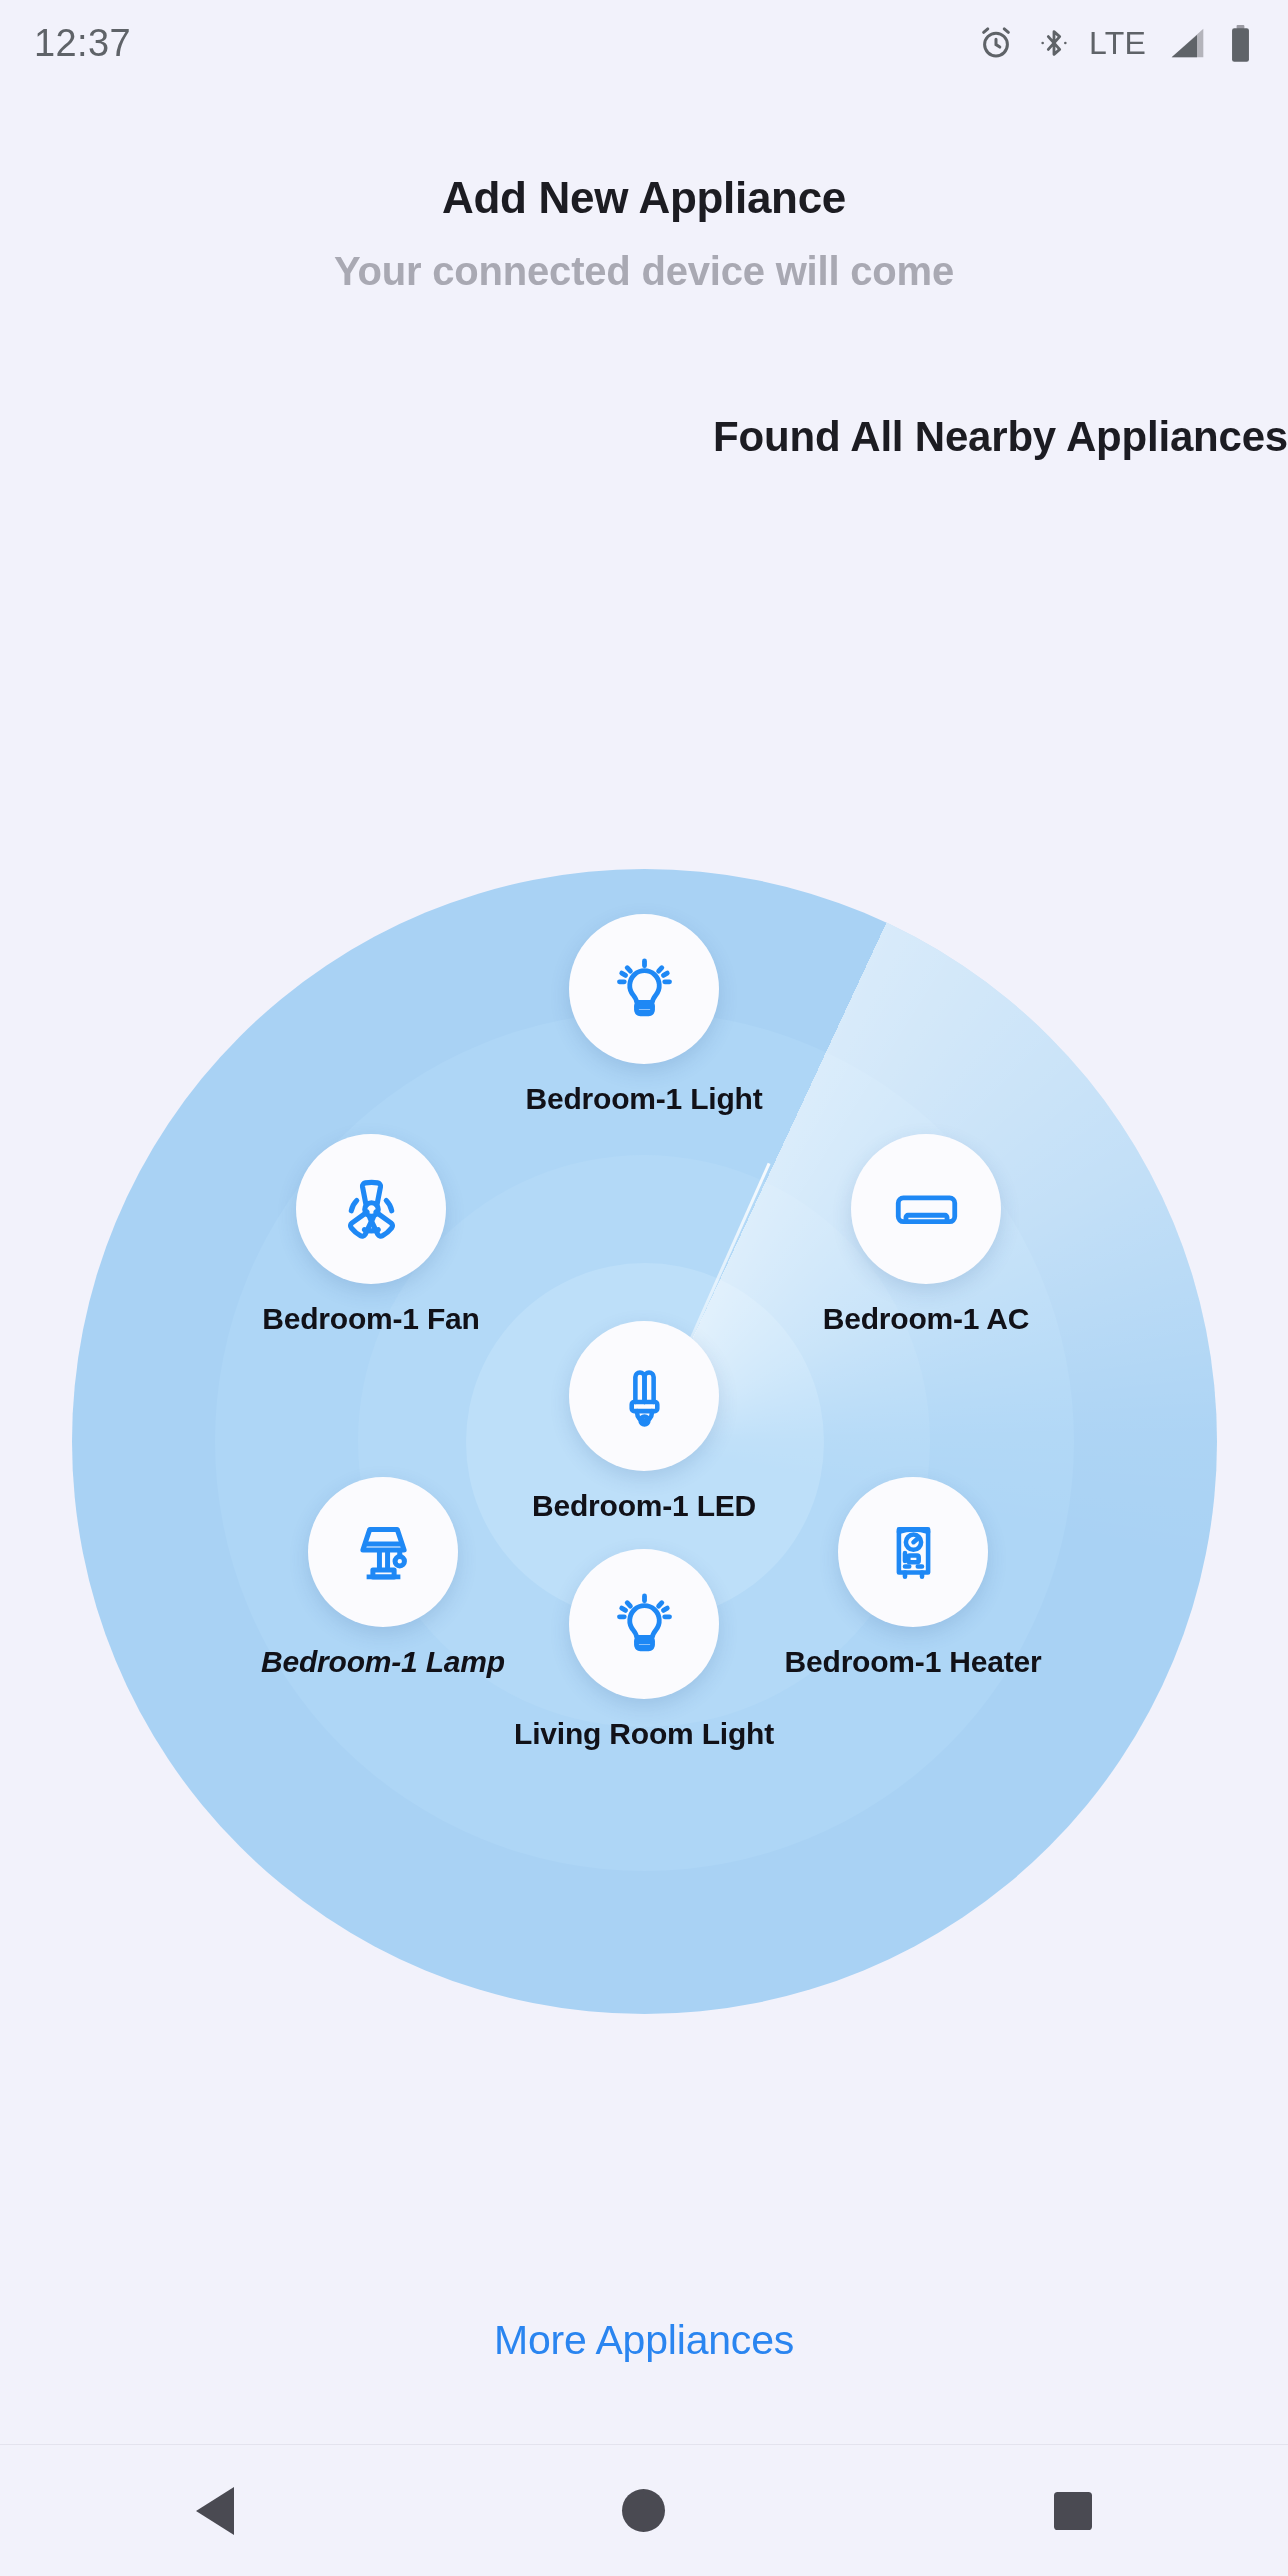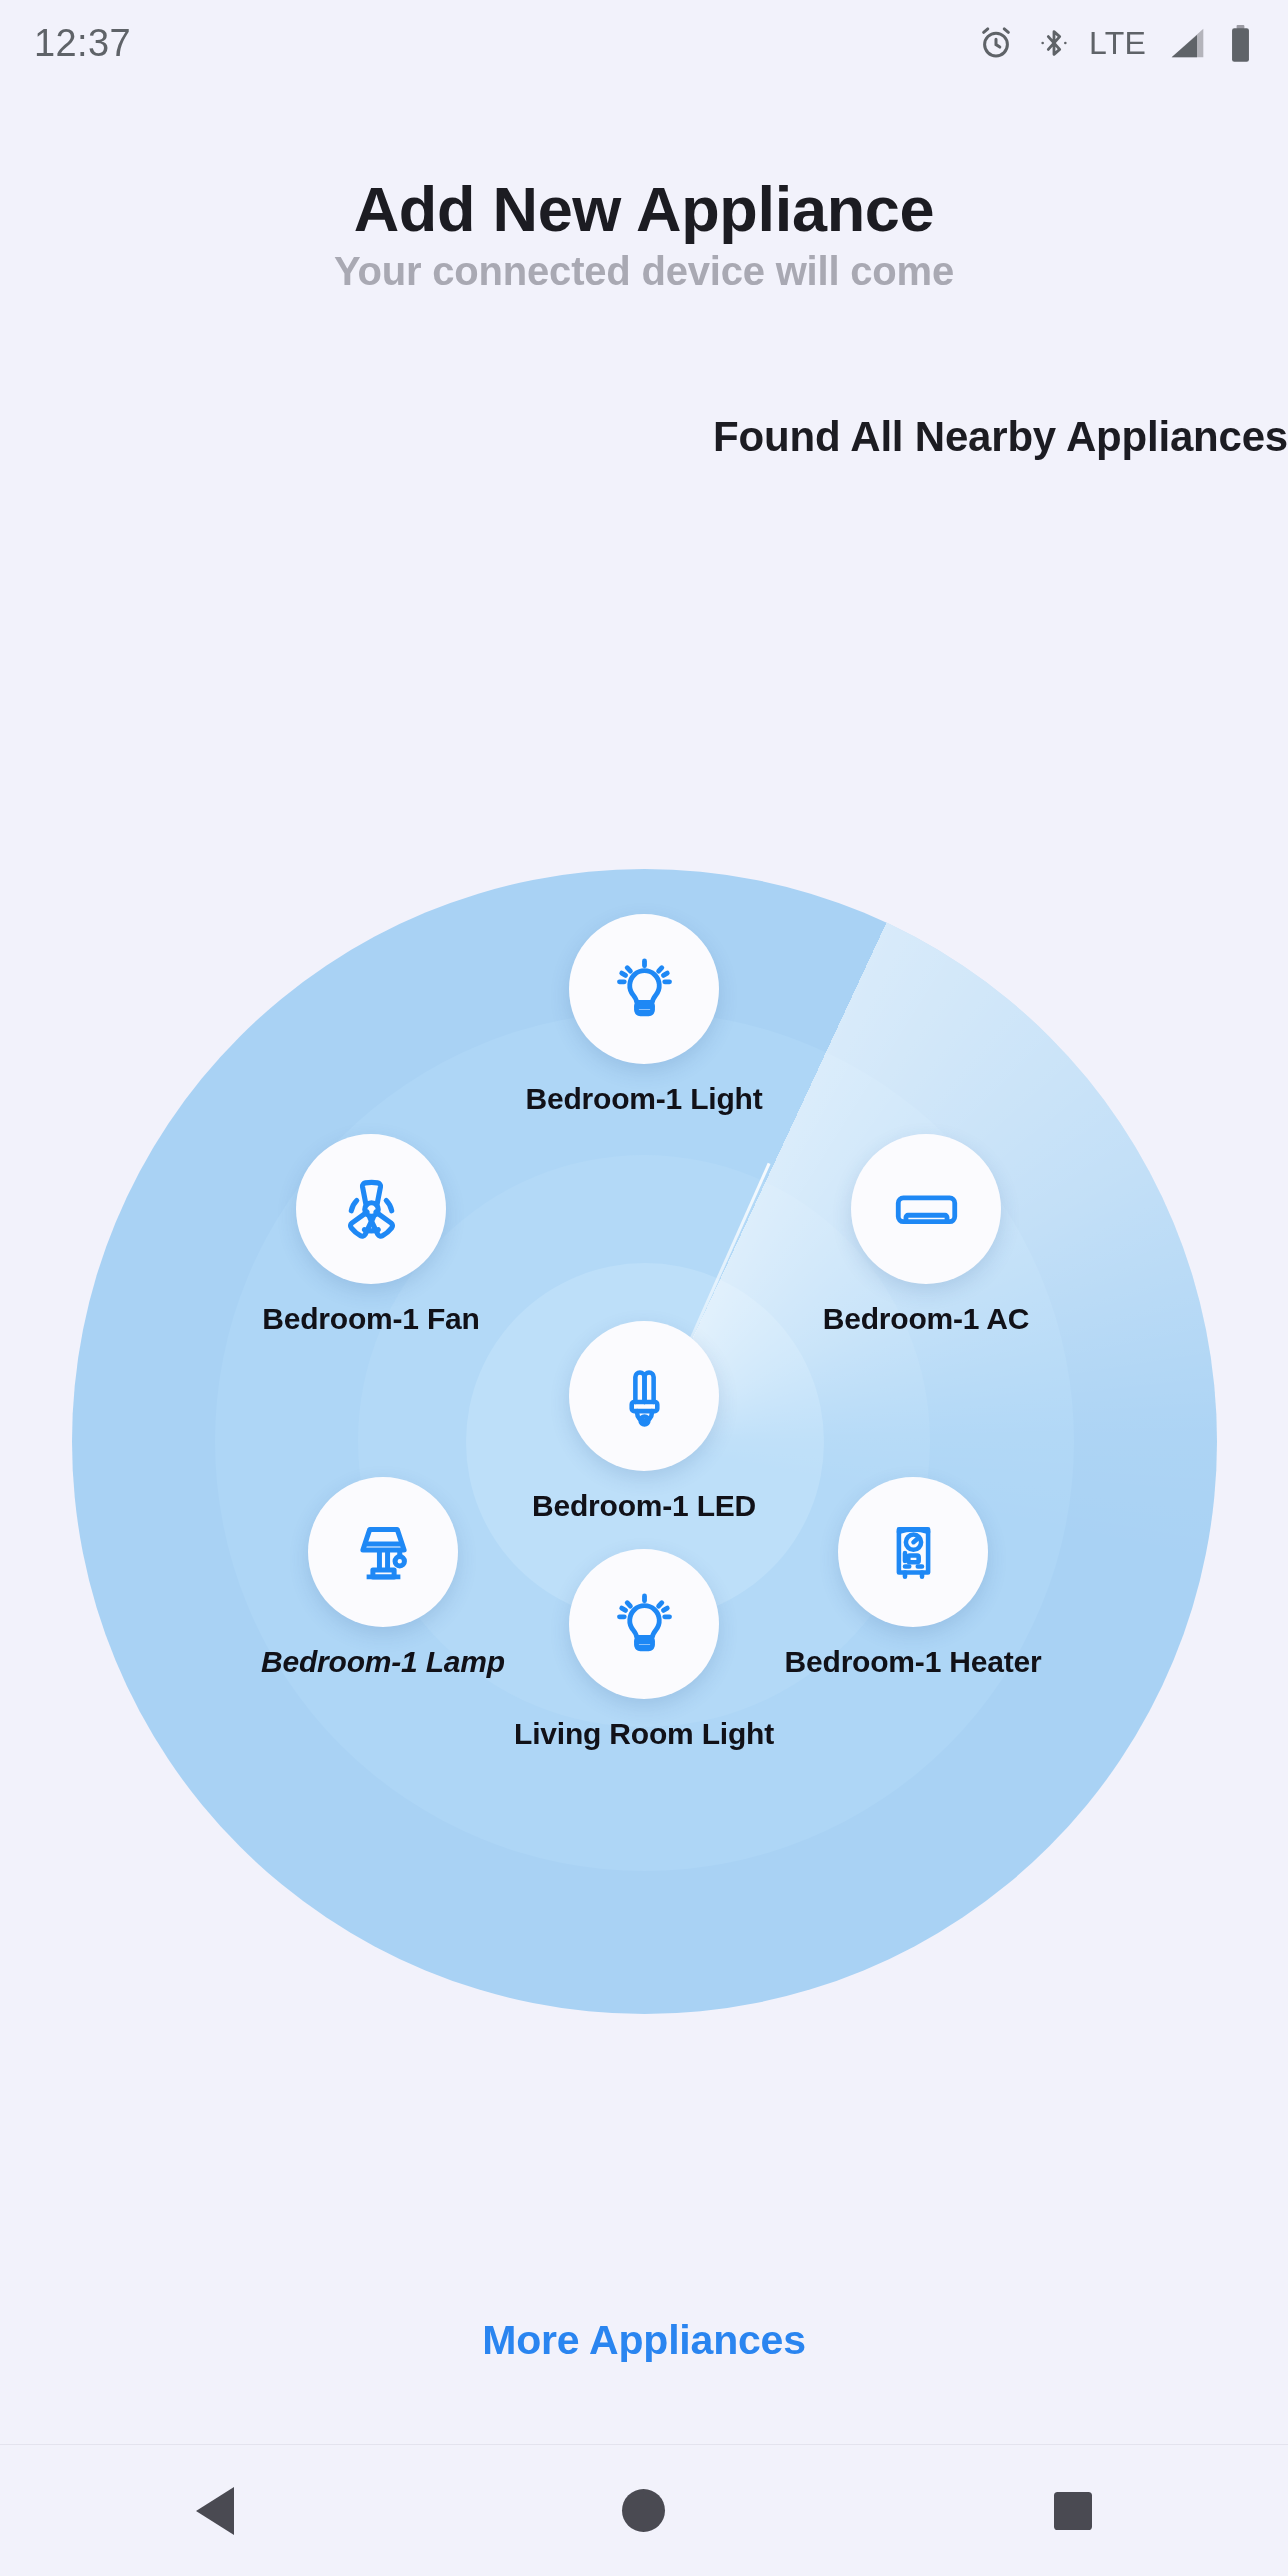--- a/index.html
+++ b/index.html
@@ -19,21 +19,21 @@
     text-align: right;
   }
   .status-time { font-size: 38px; color: #5f6368; letter-spacing: 0.4px; }
   .status-icons { display: flex; align-items: center; gap: 22px; }
   .status-icons svg { display: block; }
   .lte-text { font-size: 32px; color: #5f6368; letter-spacing: 0.2px; margin-left: -3.6px; }
 
   
   .title {
     position: absolute; top: 173px; left: 0; width: 1288px;
-    text-align: center; font-size: 63px; font-weight: bold; color: #1c1c22;
+    text-align: center; font-size: 44px; font-weight: bold; color: #1c1c22;
     letter-spacing: -0.3px;
   }
   .subtitle {
     position: absolute; top: 249px; left: 0; width: 1288px;
     text-align: center; font-size: 40px; font-weight: bold; color: #a9a9b3;
     letter-spacing: -0.2px;
   }
   .section-title {
     position: absolute; top: 413px; left: 0; width: 1288px;
     text-align: right; font-size: 42px; font-weight: bold; color: #1c1c22;
@@ -95,21 +95,21 @@
   }
   .device-circle svg { display: block; }
   .device-label {
     margin-top: 18px; font-size: 30px; font-weight: bold;
     color: #111118; white-space: nowrap; letter-spacing: -0.2px;
   }
 
   
   .more-link {
     position: absolute; top: 2317px; left: 0; width: 1288px;
-    text-align: center; font-size: 41px; font-weight: bold;
+    text-align: center; font-size: 41px; font-weight: normal;
     color: #2a85f0; letter-spacing: -0.2px; cursor: pointer;
   }
 
   
   .navbar {
     position: absolute; bottom: 0; left: 0; width: 1288px; height: 132px;
     background: #f2f2fb; border-top: 1.8px solid #e3e3ee;
     display: flex; align-items: center; justify-content: space-around;
   }
   .nav-btn { width: 125px; height: 89px; display: flex; align-items: center; justify-content: center; cursor: pointer; }

